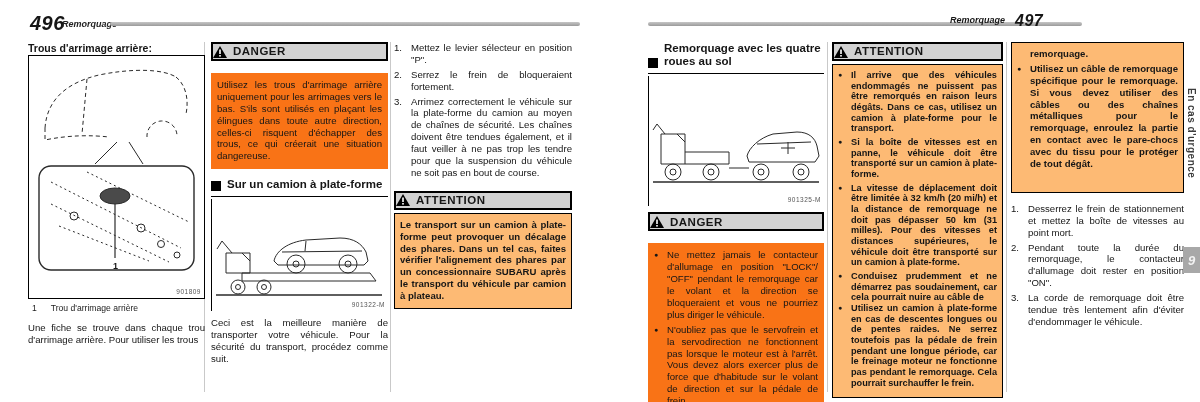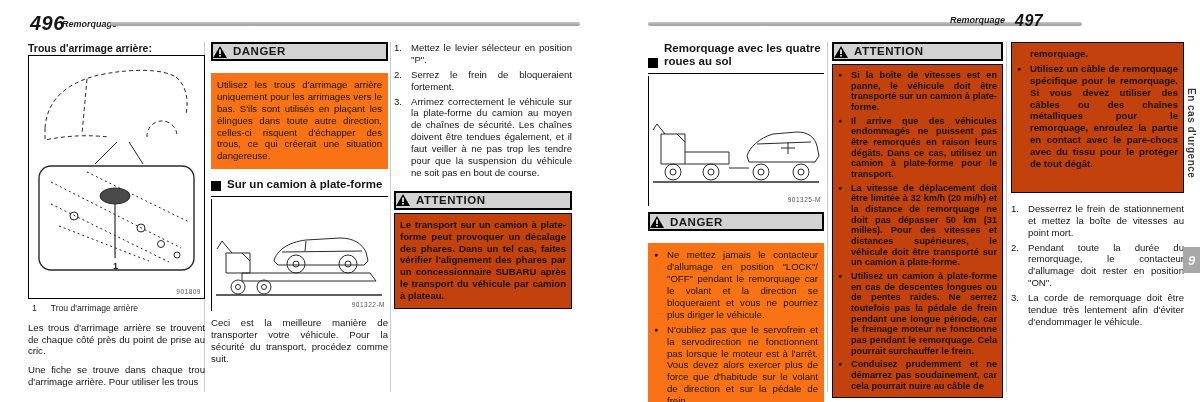--- a/index.html
+++ b/index.html
@@ -48,21 +48,21 @@
   .figcode { position: absolute; right: 3px; bottom: 2px; font-size: 6.5px; color: #555; letter-spacing: 0.5px; }
   .callout-1 { position: absolute; left: 84px; top: 205px; font-size: 9px; font-weight: bold; }
   svg .sketch { stroke: #2a2a2a; fill: none; stroke-width: 1; }
   .caption { display: flex; gap: 14px; font-size: 8.6px; color: #222; margin: 2px 0 8px 4px; text-align: left; }
 
   
   .warn-head { display: flex; align-items: center; justify-content: flex-start; gap: 6px;
                border: 2px solid #000; background: #d2d2d2; height: 19px;
                font-weight: bold; font-size: 11.5px; letter-spacing: 0.5px; }
   .danger-body { background: #f97316; margin-top: 12px; padding: 6px 6px 7px 6px; font-weight: normal; text-align: justify; }
-  .att-body { border: 1.5px solid #000; background: #c2410c; margin-top: 3px; padding: 5px 5px 6px 5px; font-weight: bold; text-align: justify; }
+  .att-body { border: 1.5px solid #000; background: #fdba74; margin-top: 3px; padding: 5px 5px 6px 5px; font-weight: bold; text-align: justify; }
   .warn-wrap { margin-bottom: 9px; }
 
   
   .step { display: flex; margin-bottom: 3px; }
   .step-num { flex: none; width: 17px; text-align: left; }
   .step-text { flex: 1; text-align: justify; }
   .b-item { display: flex; margin-bottom: 3px; }
   .b-dot { flex: none; width: 13px; text-align: left; }
   .b-dot::before { content: "\25CF"; font-size: 7px; position: relative; top: -1px; }
   .b-text { flex: 1; text-align: justify; }
@@ -124,21 +124,20 @@
     </svg>
     <span class="callout-1">1</span>
     <span class="figcode">901809</span>
   </div>
 
   <div class="caption">
     <span>1</span>
     <span>Trou d'arrimage arrière</span>
   </div>
 
-  <div class="para">Les trous d'arrimage arrière se trouvent de chaque côté près du point de prise au cric.</div>
   <div class="para">Une fiche se trouve dans chaque trou d'arrimage arrière. Pour utiliser les trous</div>
 </div>
 
 <div class="col" id="col2">
 
   <div class="warn-wrap">
     <div class="warn-head">
       <svg width="14" height="12" viewBox="0 0 14 12">
         <polygon points="7,0 14,12 0,12" fill="#000"></polygon>
         <rect x="6.2" y="3.5" width="1.6" height="4.5" fill="#fff"></rect>
@@ -267,37 +266,37 @@
       <svg width="14" height="12" viewBox="0 0 14 12">
         <polygon points="7,0 14,12 0,12" fill="#000"></polygon>
         <rect x="6.2" y="3.5" width="1.6" height="4.5" fill="#fff"></rect>
         <rect x="6.2" y="9" width="1.6" height="1.6" fill="#fff"></rect>
       </svg>
       <span>ATTENTION</span>
     </div>
     <div class="att-body">
       <div class="b-item">
         <span class="b-dot"></span>
+        <span class="b-text">Il arrive que des véhicules endommagés ne puissent pas être remorqués en raison leurs dégâts. Dans ce cas, utilisez un camion à plate-forme pour le transport.</span>
+      </div>
+      <div class="b-item">
+        <span class="b-dot"></span>
         <span class="b-text">Si la boîte de vitesses est en panne, le véhicule doit être transporté sur un camion à plate-forme.</span>
       </div>
       <div class="b-item">
         <span class="b-dot"></span>
-        <span class="b-text">Il arrive que des véhicules endommagés ne puissent pas être remorqués en raison leurs dégâts. Dans ce cas, utilisez un camion à plate-forme pour le transport.</span>
-      </div>
-      <div class="b-item">
-        <span class="b-dot"></span>
         <span class="b-text">La vitesse de déplacement doit être limitée à 32 km/h (20 mi/h) et la distance de remorquage ne doit pas dépasser 50 km (31 milles). Pour des vitesses et distances supérieures, le véhicule doit être transporté sur un camion à plate-forme.</span>
       </div>
+      <div class="b-item" style="margin-bottom:0;">
+        <span class="b-dot"></span>
+        <span class="b-text">Conduisez prudemment et ne démarrez pas soudainement, car cela pourrait nuire au câble de</span>
+      </div>
       <div class="b-item">
         <span class="b-dot"></span>
         <span class="b-text">Utilisez un camion à plate-forme en cas de descentes longues ou de pentes raides. Ne serrez toutefois pas la pédale de frein pendant une longue période, car le freinage moteur ne fonctionne pas pendant le remorquage. Cela pourrait surchauffer le frein.</span>
-      </div>
-      <div class="b-item" style="margin-bottom:0;">
-        <span class="b-dot"></span>
-        <span class="b-text">Conduisez prudemment et ne démarrez pas soudainement, car cela pourrait nuire au câble de</span>
       </div>
     </div>
   </div>
 </div>
 
 <div class="col" id="col6">
   <div class="att-body" style="margin-top:0; margin-bottom:10px;">
     <div class="runover" style="padding-left:13px;">remorquage.</div>
     <div class="b-item" style="margin-bottom:16px;">
       <span class="b-dot"></span>

